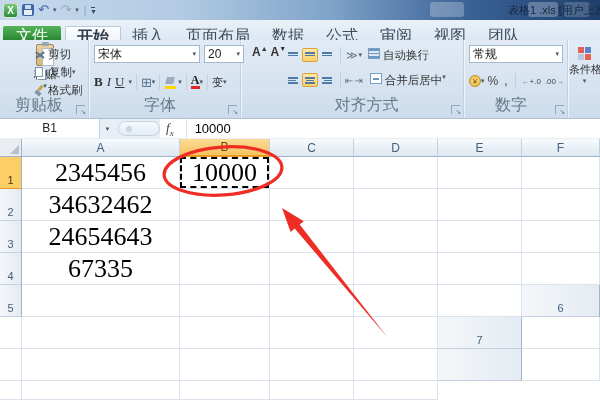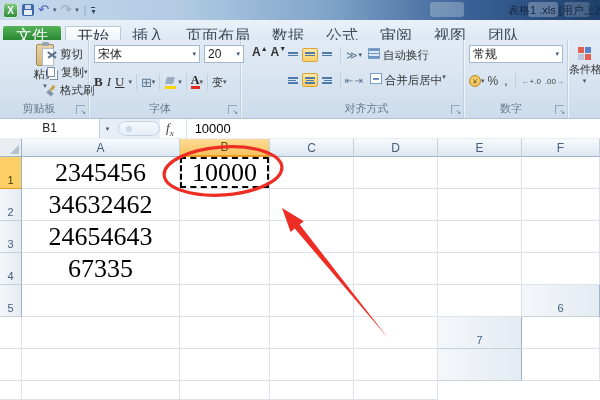--- a/index.html
+++ b/index.html
@@ -24,39 +24,39 @@
   .qmore { font-size:8px; color:#2f4864; border-top:1px solid #2f4864; line-height:8px; margin-top:2px; }
   .title-text { position:absolute; left:508px; top:3px; font-size:11px; color:#16263f; white-space:nowrap; }
 
   
   .tabrow { position:absolute; left:0; top:20px; width:600px; height:20px;
     background:linear-gradient(#eaf1f8,#dde8f3); display:flex; align-items:flex-end; }
   .tab { height:14px; line-height:20px; padding:0 11px; font-size:16px; color:#3e4d5d; }
   .tab.file { background:linear-gradient(#55b45a,#2a8833); color:#fff; border-radius:2px 2px 0 0;
     margin-left:3px; margin-right:4px; padding:0 13px; }
   .tab.active { background:linear-gradient(#fdfeff,#f0f5fa); border:1px solid #b9cadb; border-bottom:none;
-    border-radius:2px 2px 0 0; color:#2f3c4a; }
+    border-radius:2px 2px 0 0; color:#2f3c4a;font-weight:bold; }
 
   
   .ribbon { position:absolute; left:0; top:40px; width:600px; height:79px;
     background:linear-gradient(#e2ebf5,#d5e2ef 65%,#ccdcec); border-bottom:1px solid #aebfd2; }
   .rgroup { position:absolute; top:0; height:78px; border-right:1px solid #c0d0e0; box-shadow:1px 0 0 rgba(255,255,255,.6); }
   .g-clip { left:0; width:89px; } .g-font { left:90px; width:151px; }
   .g-align { left:280px; width:184px; } .g-num { left:465px; width:103px; } .g-cond { left:569px; width:31px; border-right:none; }
-  .glabel { position:absolute; bottom:2px; left:0; right:10px; text-align:center; font-size:11px; color:#68798c; }
+  .glabel { position:absolute; bottom:2px; left:0; right:10px; text-align:center; font-size:16px; color:#68798c; }
   .launcher { position:absolute; right:3px; bottom:4px; width:9px; height:9px; border-left:1px solid #8fa5bb; border-top:1px solid #8fa5bb; }
   .launcher::after { content:"\2198"; position:absolute; right:-1px; bottom:-2px; font-size:7px; color:#68798c; }
 
   
   .paste { position:absolute; left:5px; top:4px; width:38px; text-align:center;margin-left:21px; }
   .ic-paste { width:18px; height:22px; margin:0 auto; background:linear-gradient(#e7d3a8,#d3b87e); border:1px solid #a3874e; border-radius:2px; position:relative; }
   .ic-paste::before { content:""; position:absolute; left:5px; top:-3px; width:7px; height:4px; background:#9aa7b4; border-radius:1px; }
   .ic-paste::after { content:""; position:absolute; left:5px; top:3px; width:10px; height:16px; background:#fff; border:1px solid #b3bdc8; }
   .paste .plabel { font-size:11.5px; color:#333; margin-top:1px; }
-  .clip-col { position:absolute; left:46px; top:5px; }
+  .clip-col { position:absolute; left:34px; top:5px; }
   .cbtn { display:flex; align-items:center; height:18px; font-size:11.5px; color:#333; white-space:nowrap; }
   .ic-cut { width:11px; height:11px; position:relative; margin-right:3px; }
   .ic-cut::before,.ic-cut::after { content:""; position:absolute; left:1px; top:5px; width:10px; height:1.5px; background:#5d7590; }
   .ic-cut::before { transform:rotate(35deg); } .ic-cut::after { transform:rotate(-35deg); }
   .ic-copy { width:8px; height:10px; border:1px solid #7e93a9; background:#fff; box-shadow:2px 2px 0 #fff,3px 3px 0 #7e93a9; margin:0 6px 0 1px; }
   .ic-brush { width:11px; height:11px; position:relative; margin-right:3px; }
   .ic-brush::before { content:""; position:absolute; left:5px; top:0; width:3px; height:6px; background:#c9a34a; transform:rotate(40deg); }
   .ic-brush::after { content:""; position:absolute; left:1px; top:6px; width:6px; height:4px; background:#8494ab; transform:rotate(40deg); }
 
   

